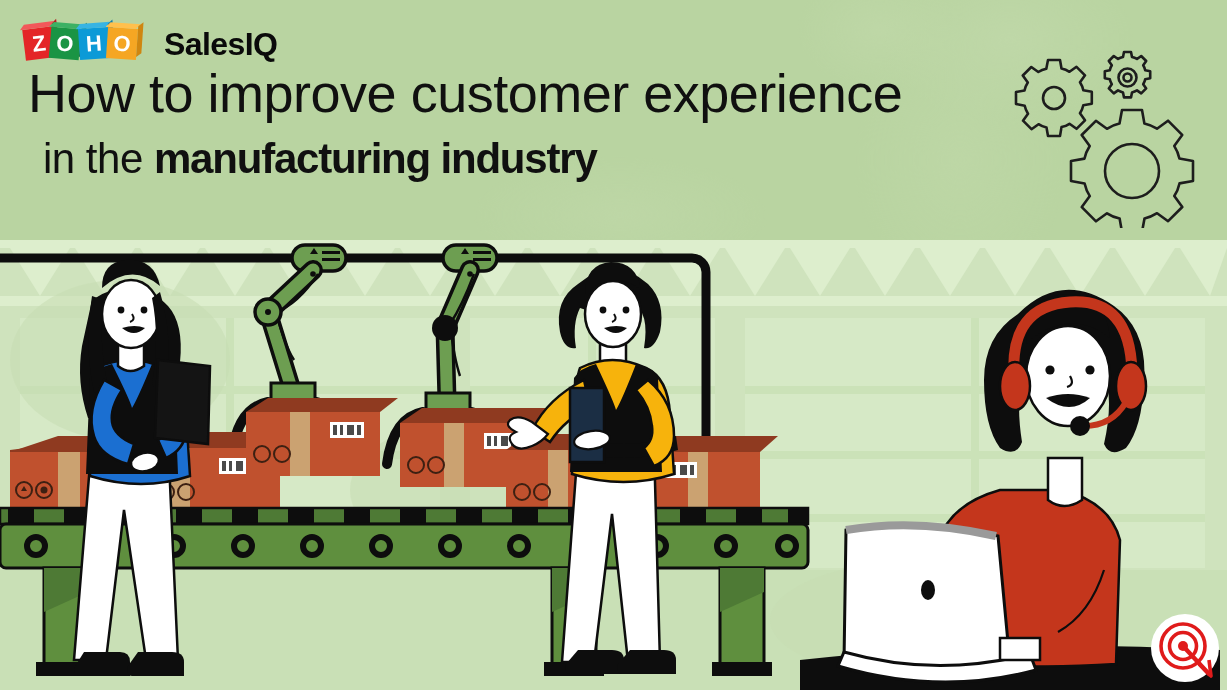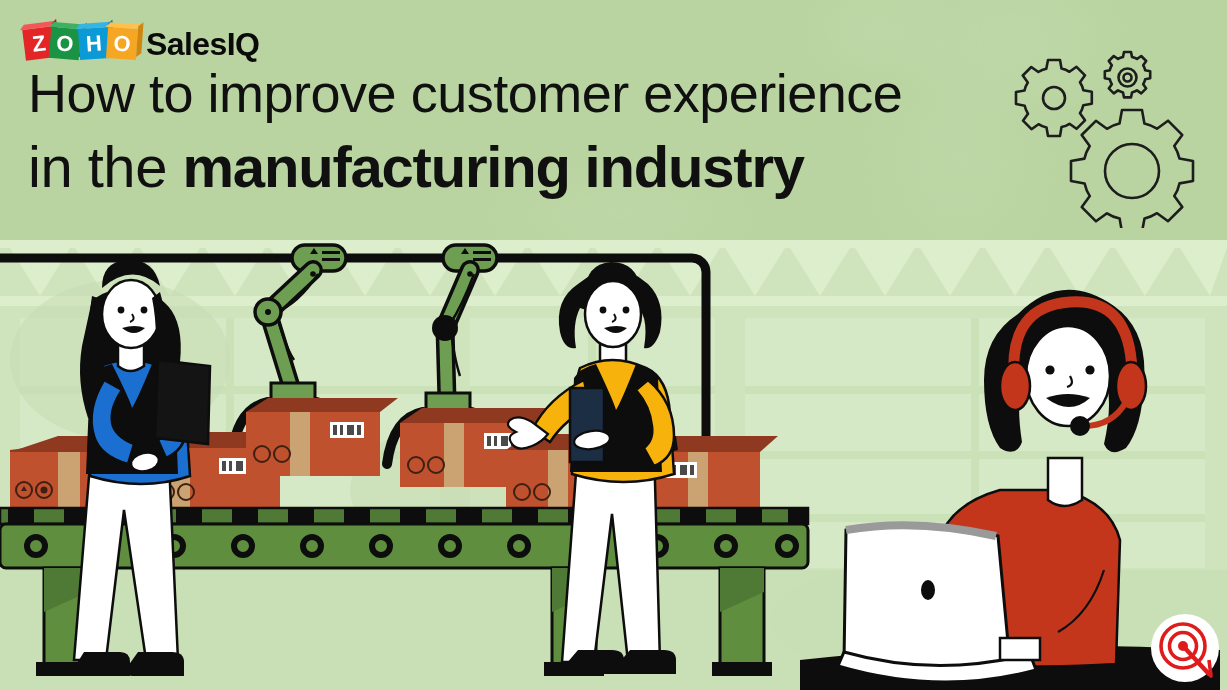--- a/index.html
+++ b/index.html
@@ -44,27 +44,27 @@
   .cube-z { left:0px;  background:#e42527; transform:rotate(-7deg); }
   .cube-z::after { background:#b81d1f; } .cube-z::before { background:#f2585a; }
   .cube-o1 { left:26px; background:#1a9444; transform:rotate(5deg); }
   .cube-o1::after { background:#13722f; } .cube-o1::before { background:#3cb164; }
   .cube-h { left:55px; background:#0c9ad7; transform:rotate(-4deg); }
   .cube-h::after { background:#0a7bab; } .cube-h::before { background:#37b4e3; }
   .cube-o2 { left:83px; background:#f5a623; transform:rotate(4deg); }
   .cube-o2::after { background:#cf8610; } .cube-o2::before { background:#ffc04d; }
 
   .brand-name { font-size:32px; font-weight:bold; color:#0a0a0a;
-                letter-spacing:-0.6px; margin-left:10px; }
+                letter-spacing:-0.6px; margin-left:28px; }
 
   .headline { position:absolute; left:28px; top:66px; width:920px; }
   .headline-line { color:#101010; line-height:1.0; white-space:nowrap;
                    font-family:"Liberation Sans Narrow","Liberation Sans", sans-serif; }
   .hl1 { font-size:54px; font-weight:400; letter-spacing:-0.5px; margin-bottom:18px; }
-  .hl2 { font-size:58px; font-weight:400; letter-spacing:-0.5px; }
+  .hl2 { font-size:42px; font-weight:400; letter-spacing:-0.5px;margin-left:15px; }
   .hl-strong { font-weight:bold; letter-spacing:-1.2px; }
 
   
   .gears { position:absolute; right:8px; top:48px; width:215px; height:180px; }
 
   
   .scene { position:absolute; left:0; top:240px; width:1227px; height:450px;
            overflow:hidden; background:#cfe3bd; }
 
   svg.layer { position:absolute; left:0; top:0; }

